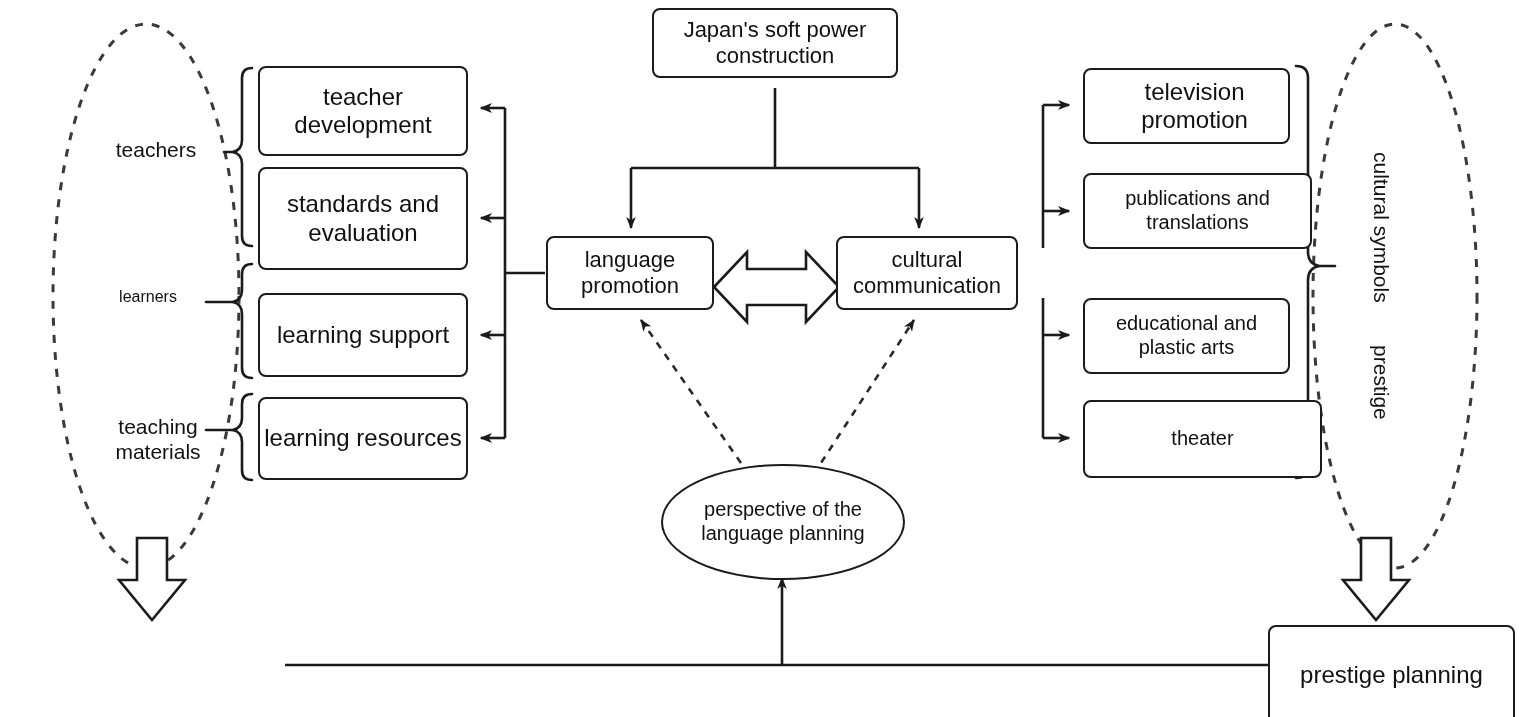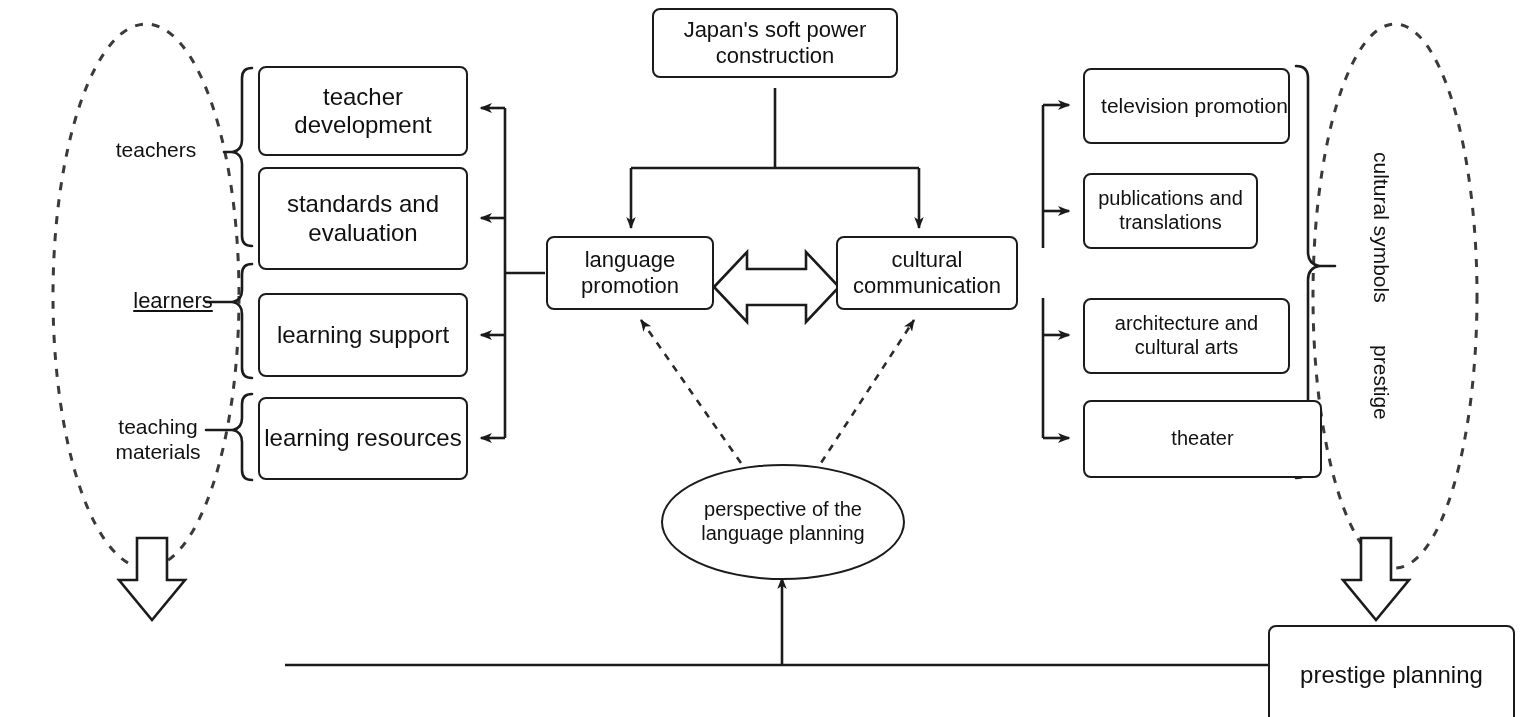--- a/index.html
+++ b/index.html
@@ -89,27 +89,27 @@
 
   <div class="node" style="left:836px;top:236px;width:182px;height:74px;font-size:22px;">cultural communication</div>
 
   <div class="node ellipse" style="left:661px;top:464px;width:244px;height:116px;font-size:20px;padding:0 20px;">perspective of the language planning</div>
 
   <div class="node" style="left:258px;top:66px;width:210px;height:90px;font-size:24px;">teacher development</div>
   <div class="node" style="left:258px;top:167px;width:210px;height:103px;font-size:24px;">standards and evaluation</div>
   <div class="node" style="left:258px;top:397px;width:210px;height:83px;font-size:24px;">learning resources</div>
   <div class="node" style="left:258px;top:293px;width:210px;height:84px;font-size:24px;">learning support</div>
 
-  <div class="node" style="left:1083px;top:68px;width:207px;height:76px;font-size:21px;padding-left:16px;">television promotion</div>
-  <div class="node" style="left:1083px;top:173px;width:175px;height:76px;font-size:20px;">publications and translations</div>
-  <div class="node" style="left:1083px;top:298px;width:207px;height:76px;font-size:20px;">architecture and cultural arts</div>
+  <div class="node" style="left:1083px;top:68px;width:207px;height:76px;font-size:24px;padding-left:16px;">television promotion</div>
+  <div class="node" style="left:1083px;top:173px;width:229px;height:76px;font-size:20px;">publications and translations</div>
+  <div class="node" style="left:1083px;top:298px;width:207px;height:76px;font-size:20px;">educational and plastic arts</div>
   <div class="node" style="left:1083px;top:400px;width:239px;height:78px;font-size:20px;">theater</div>
 
   <div class="node" style="left:1268px;top:625px;width:247px;height:100px;font-size:24px;">prestige planning</div>
 
   <div class="lbl" style="left:96px;top:138px;width:120px;font-size:21px;">teachers</div>
-  <div class="lbl" style="left:113px;top:288px;width:120px;font-size:22px;text-decoration:underline;">learners</div>
+  <div class="lbl" style="left:88px;top:288px;width:120px;font-size:16px;">learners</div>
   <div class="lbl" style="left:88px;top:415px;width:140px;font-size:21px;">teaching materials</div>
 
   <div class="lbl rot" style="left:1281px;top:215px;width:200px;font-size:21px;">cultural symbols</div>
   <div class="lbl rot" style="left:1316px;top:370px;width:130px;font-size:21px;">prestige</div>
 
 </div>
 
 </body></html>

